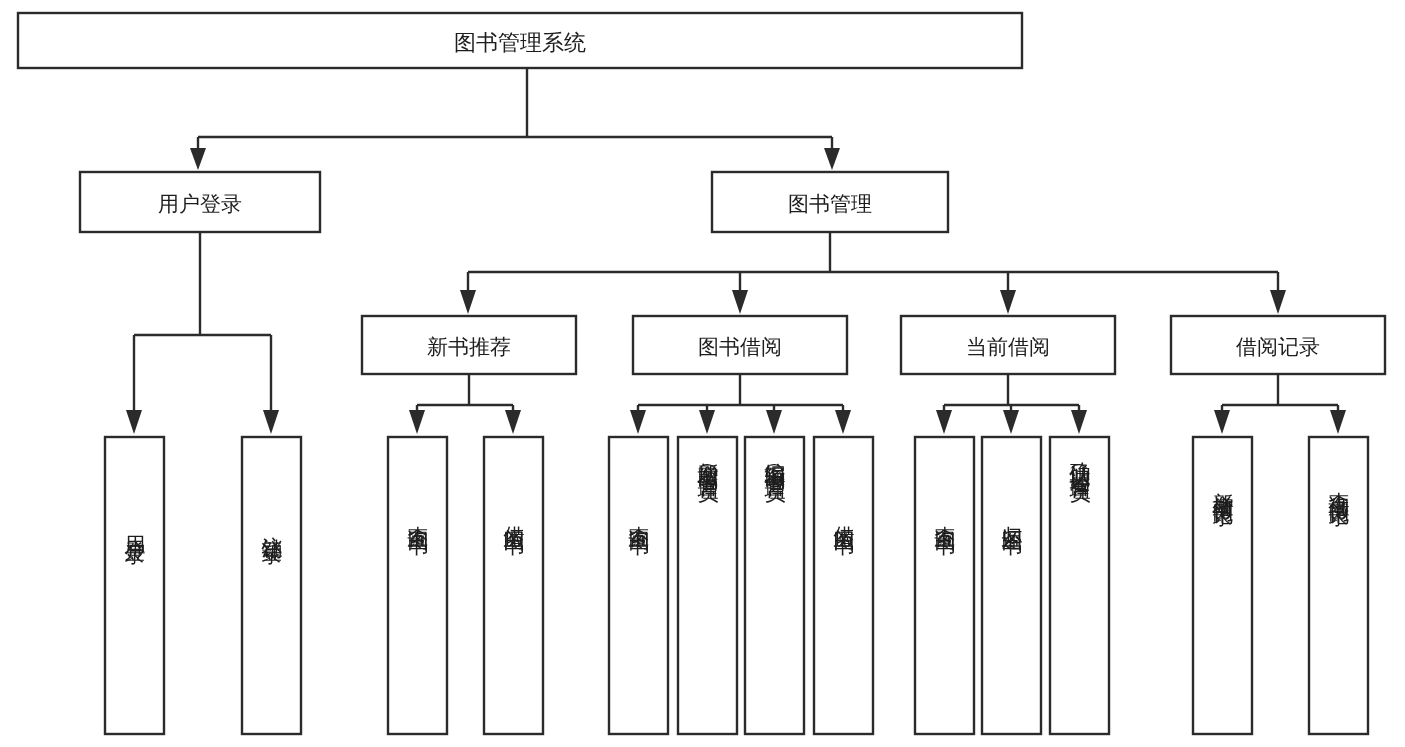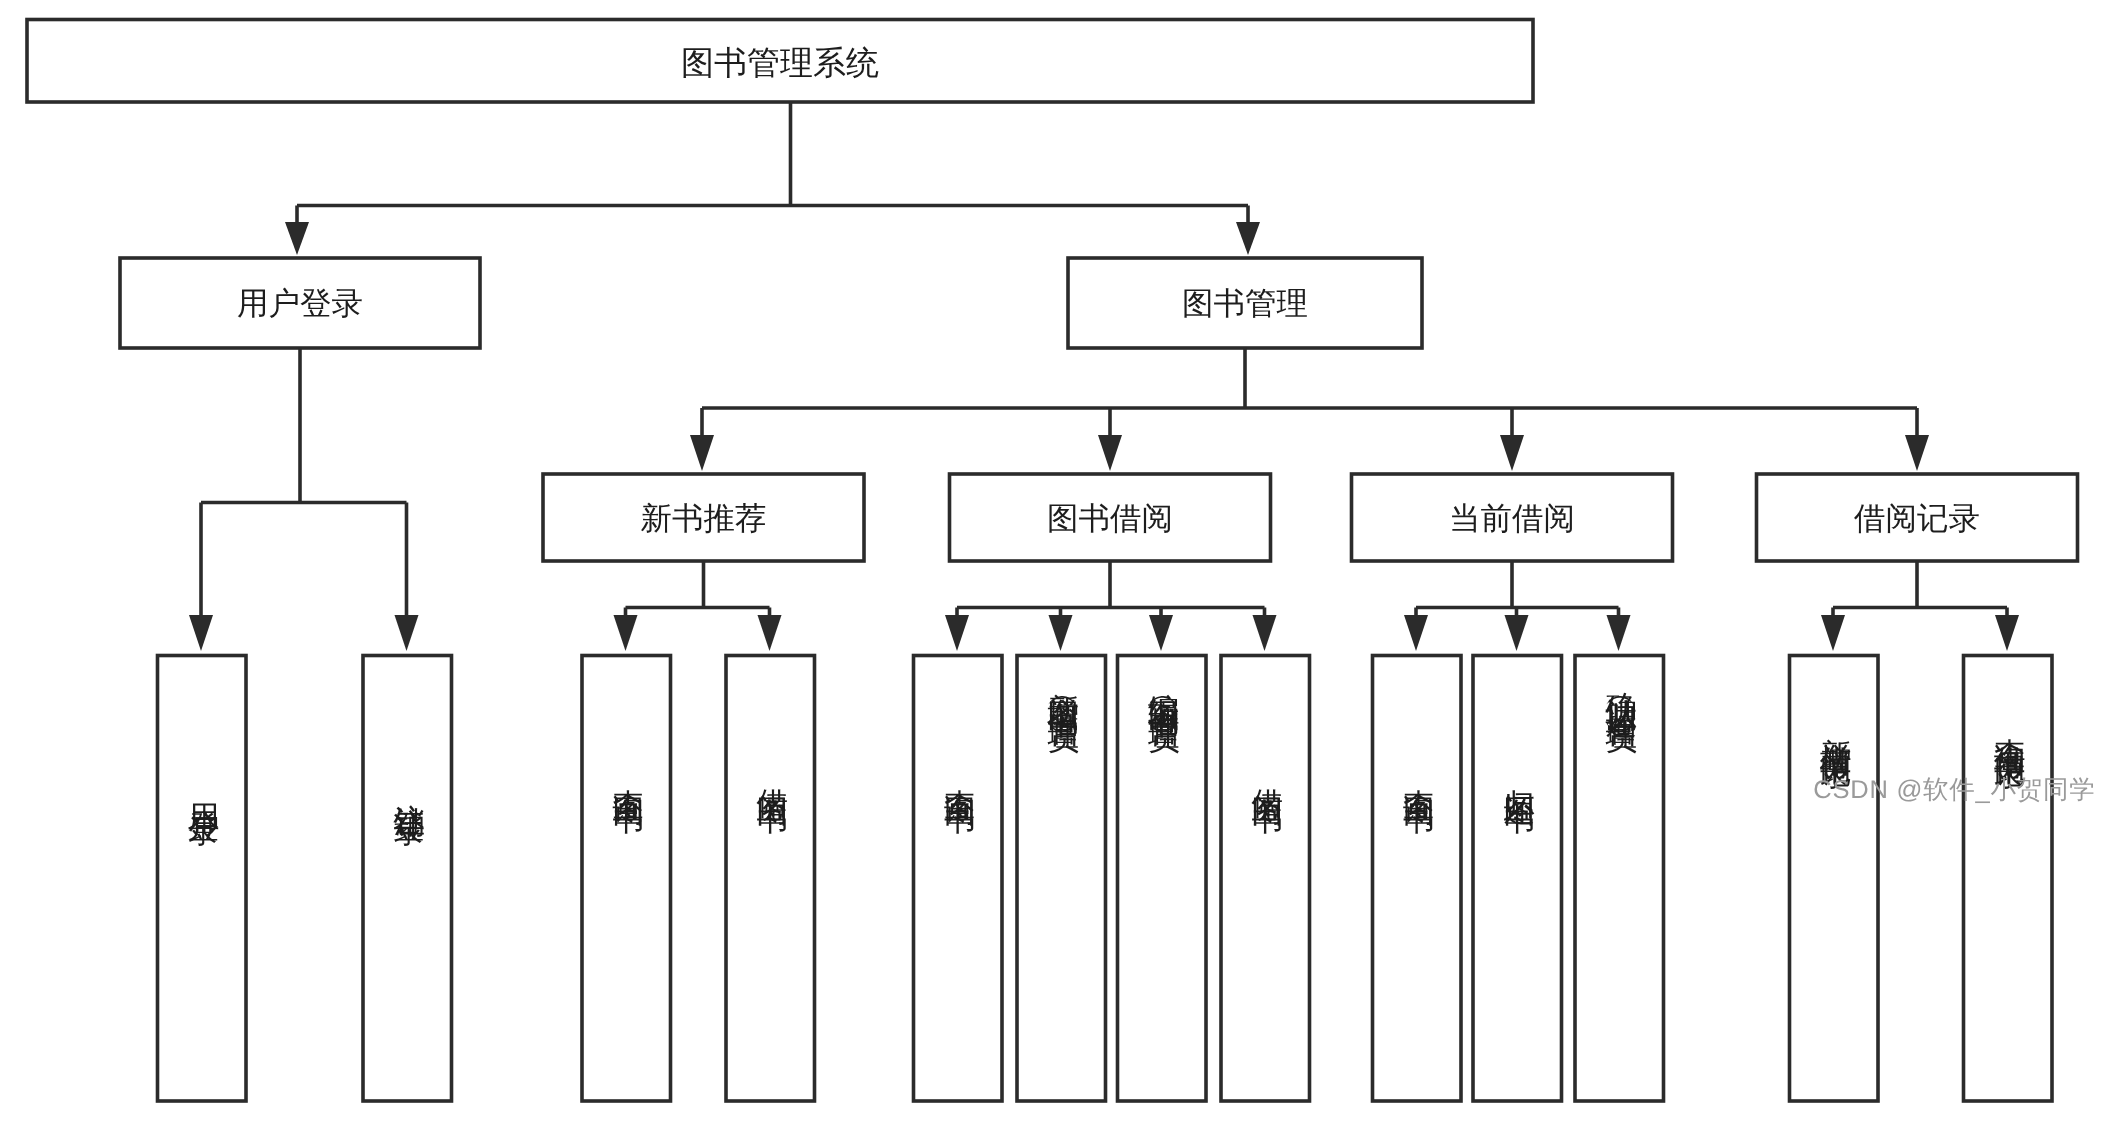--- a/index.html
+++ b/index.html
@@ -252,15 +252,14 @@
     <span class="leaf-label" style="margin-top:8px;">确认归还（管理员）</span>
   </div>
 
   <div class="leaf-label-wrap" style="left:1193px; top:437px; width:59px; height:297px;">
     <span class="leaf-label" style="margin-top:38px;">新增借阅记录</span>
   </div>
   <div class="leaf-label-wrap" style="left:1309px; top:437px; width:59px; height:297px;">
     <span class="leaf-label" style="margin-top:38px;">查询借阅记录</span>
   </div>
 
-  <div class="watermark">CSDN @软件_小贺同学</div>
 
 </div>
 
 </body></html>

